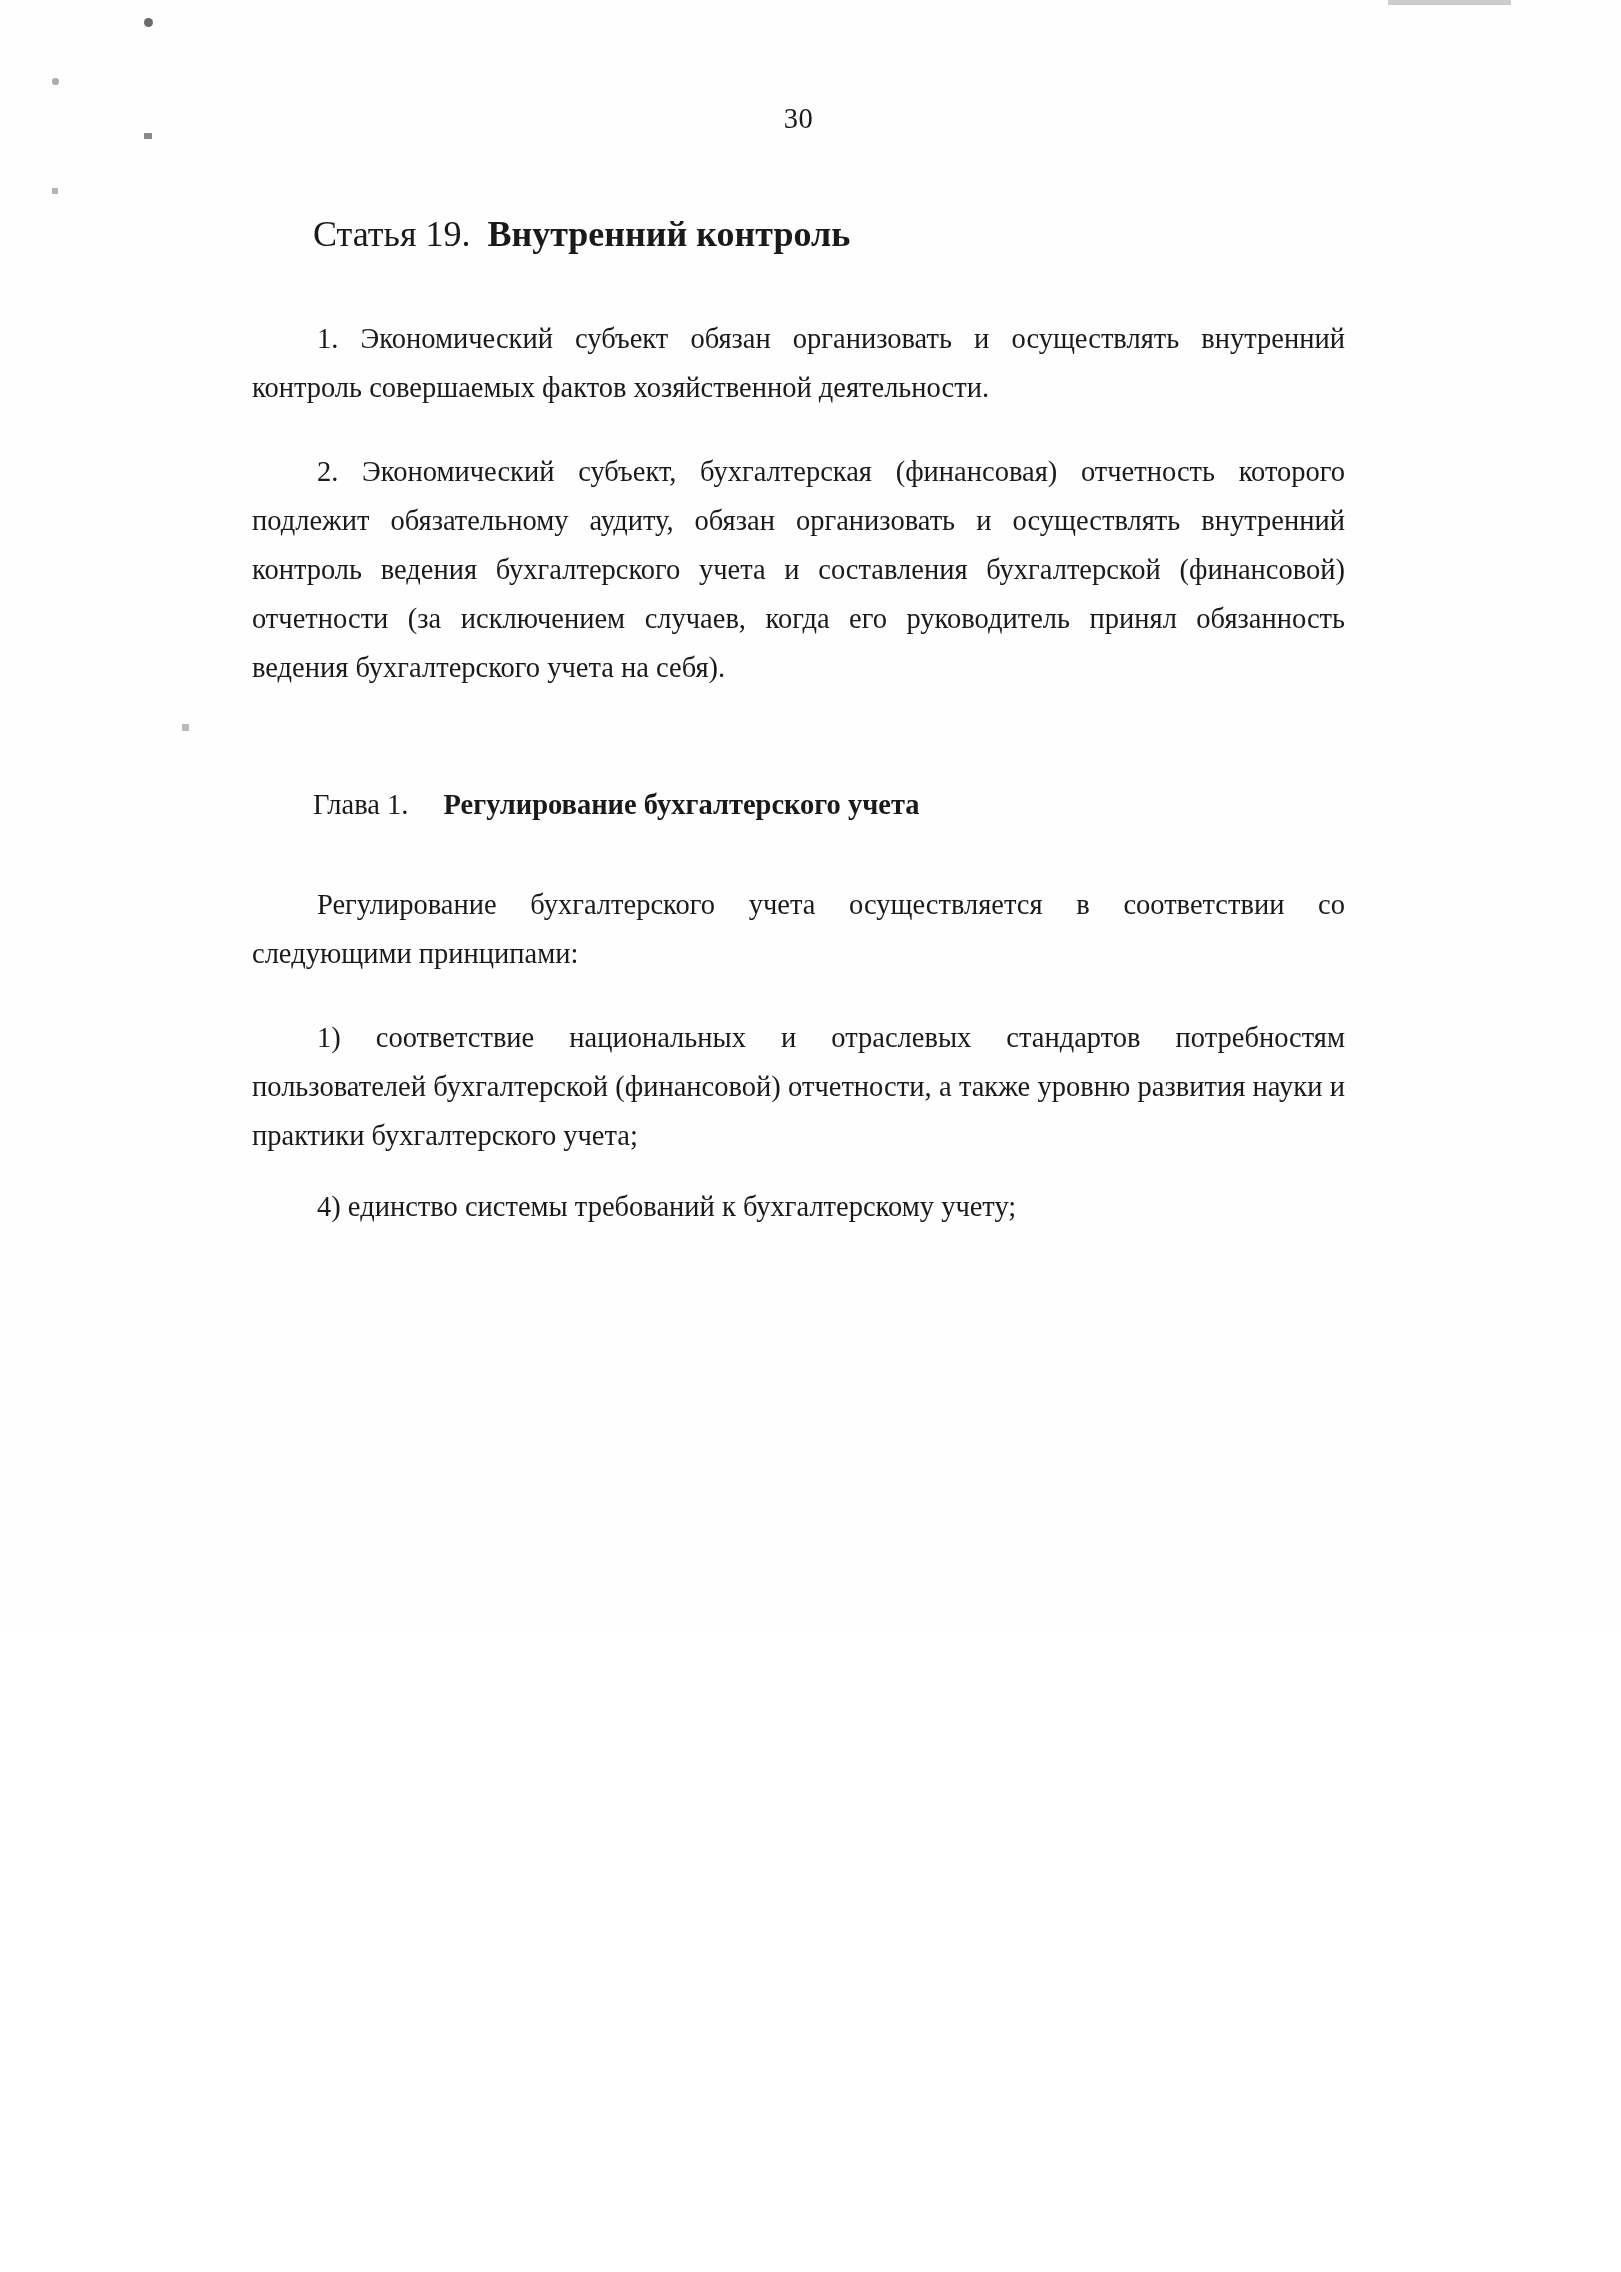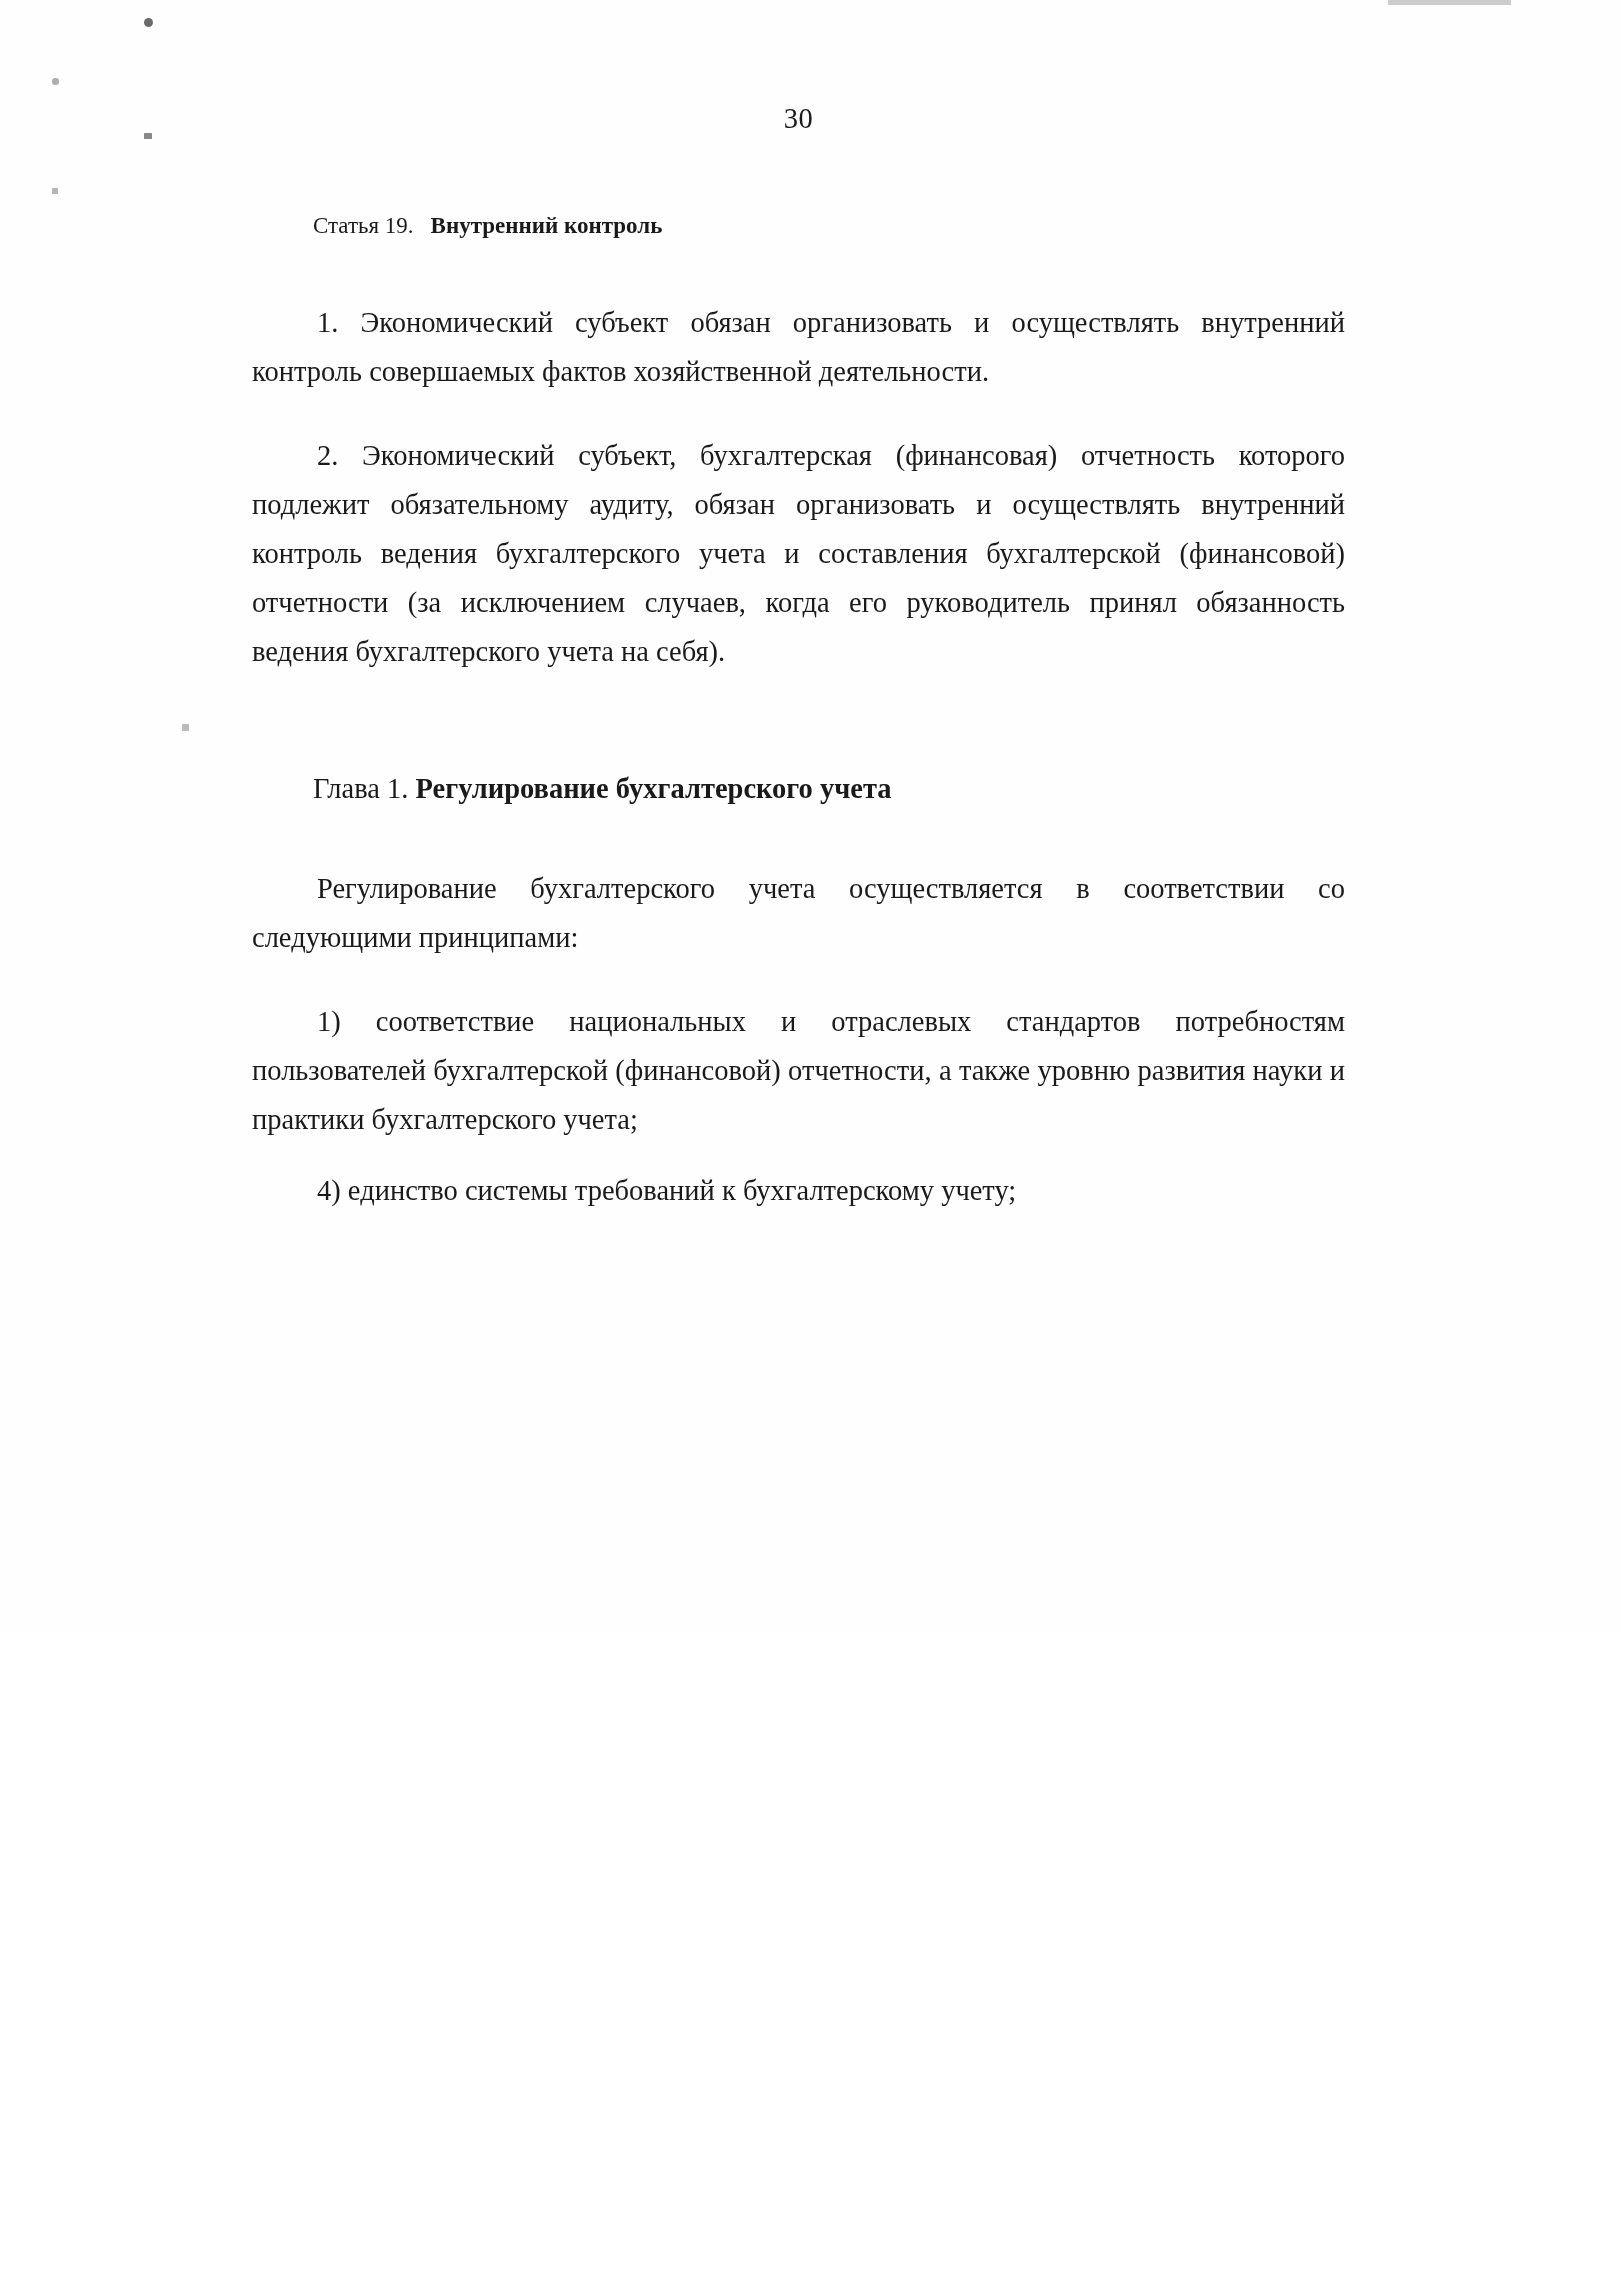--- a/index.html
+++ b/index.html
@@ -58,21 +58,21 @@
 
   .page-number {
     text-align: center;
     font-size: 28.5px;
     padding-top: 103px;
     letter-spacing: 0.6px;
   }
 
   .article-heading {
     margin-top: 78px;
-    font-size: 23px;
+    font-size: 36px;
     text-indent: 61px;
   }
   .article-heading .bold {
     font-weight: bold;
   }
   .article-heading .gap {
     display: inline-block;
     width: 17px;
   }
 
@@ -92,21 +92,21 @@
   }
 
   .chapter-block {
     margin-top: 97px;
   }
   .chapter-heading {
     font-size: 28.5px;
     text-indent: 61px;
     margin-bottom: 24.6px;
   }
-  .chapter-heading .bold { font-weight: bold; }
+  .chapter-heading .bold { font-weight: bold; margin-left: 28px; }
 
   .footer-file {
     position: absolute;
     left: 252px;
     top: 2160px;
     font-size: 15px;
     font-family: "Liberation Serif", serif;
     color: #2a2a2a;
     letter-spacing: 0.3px;
   }

